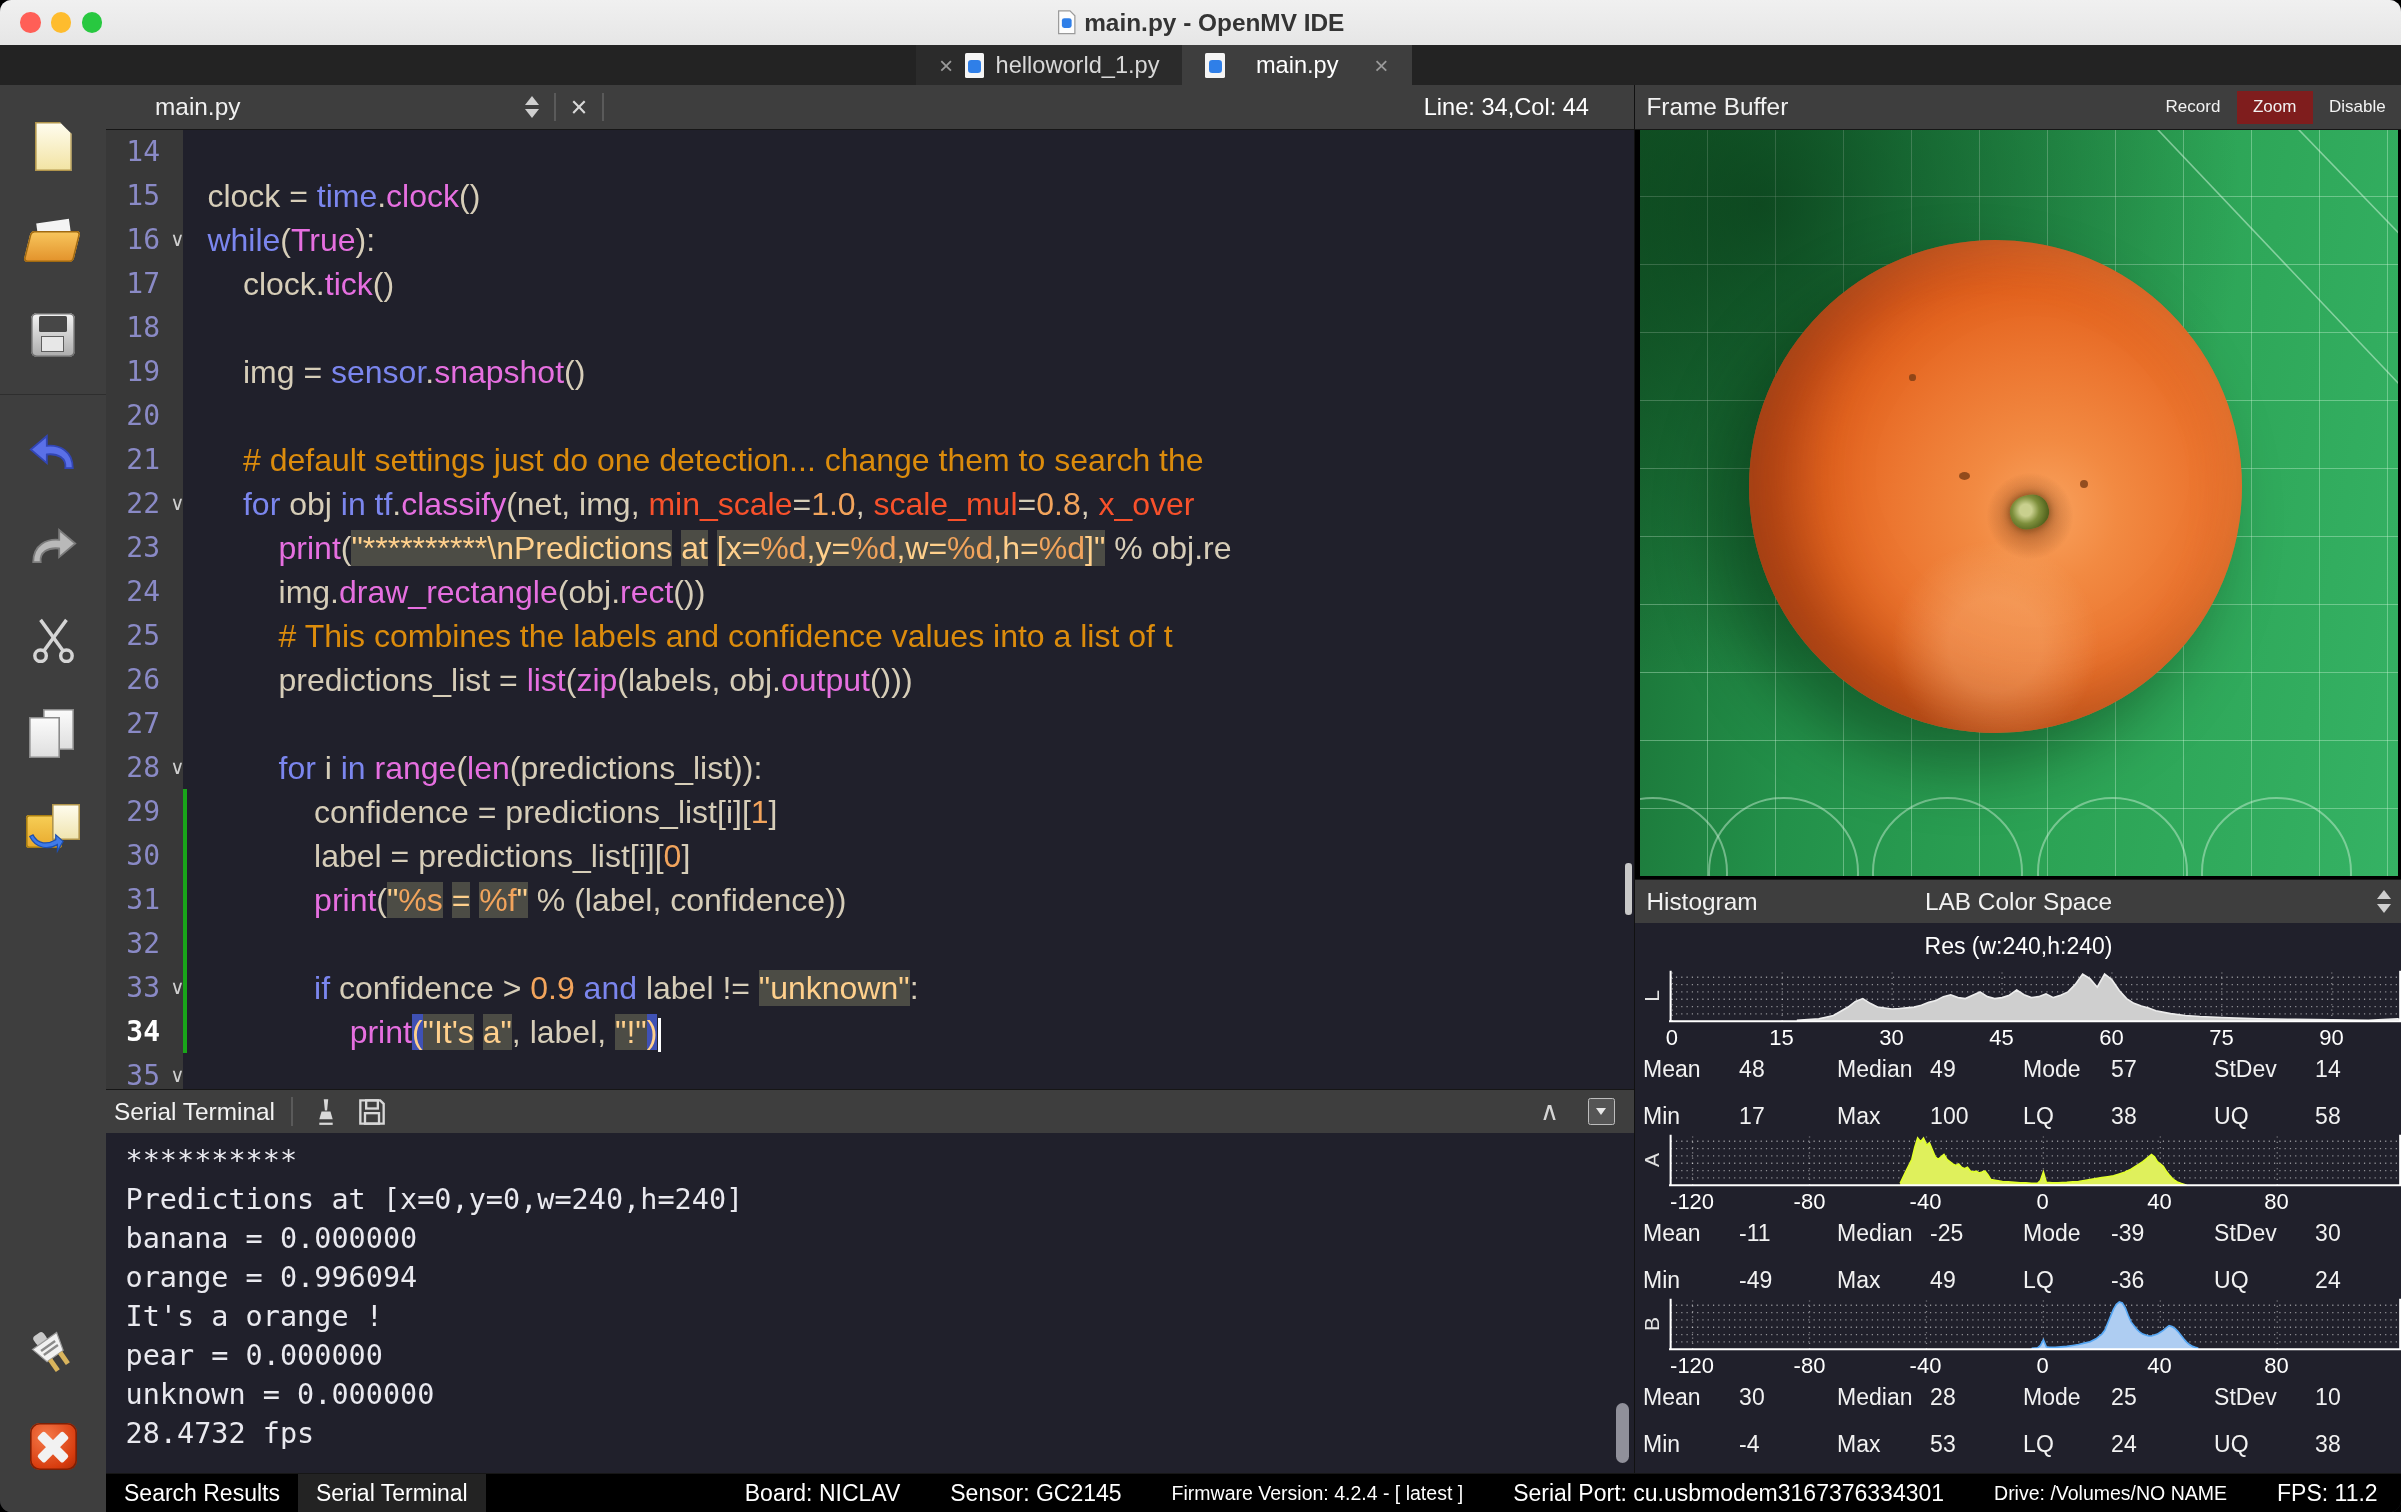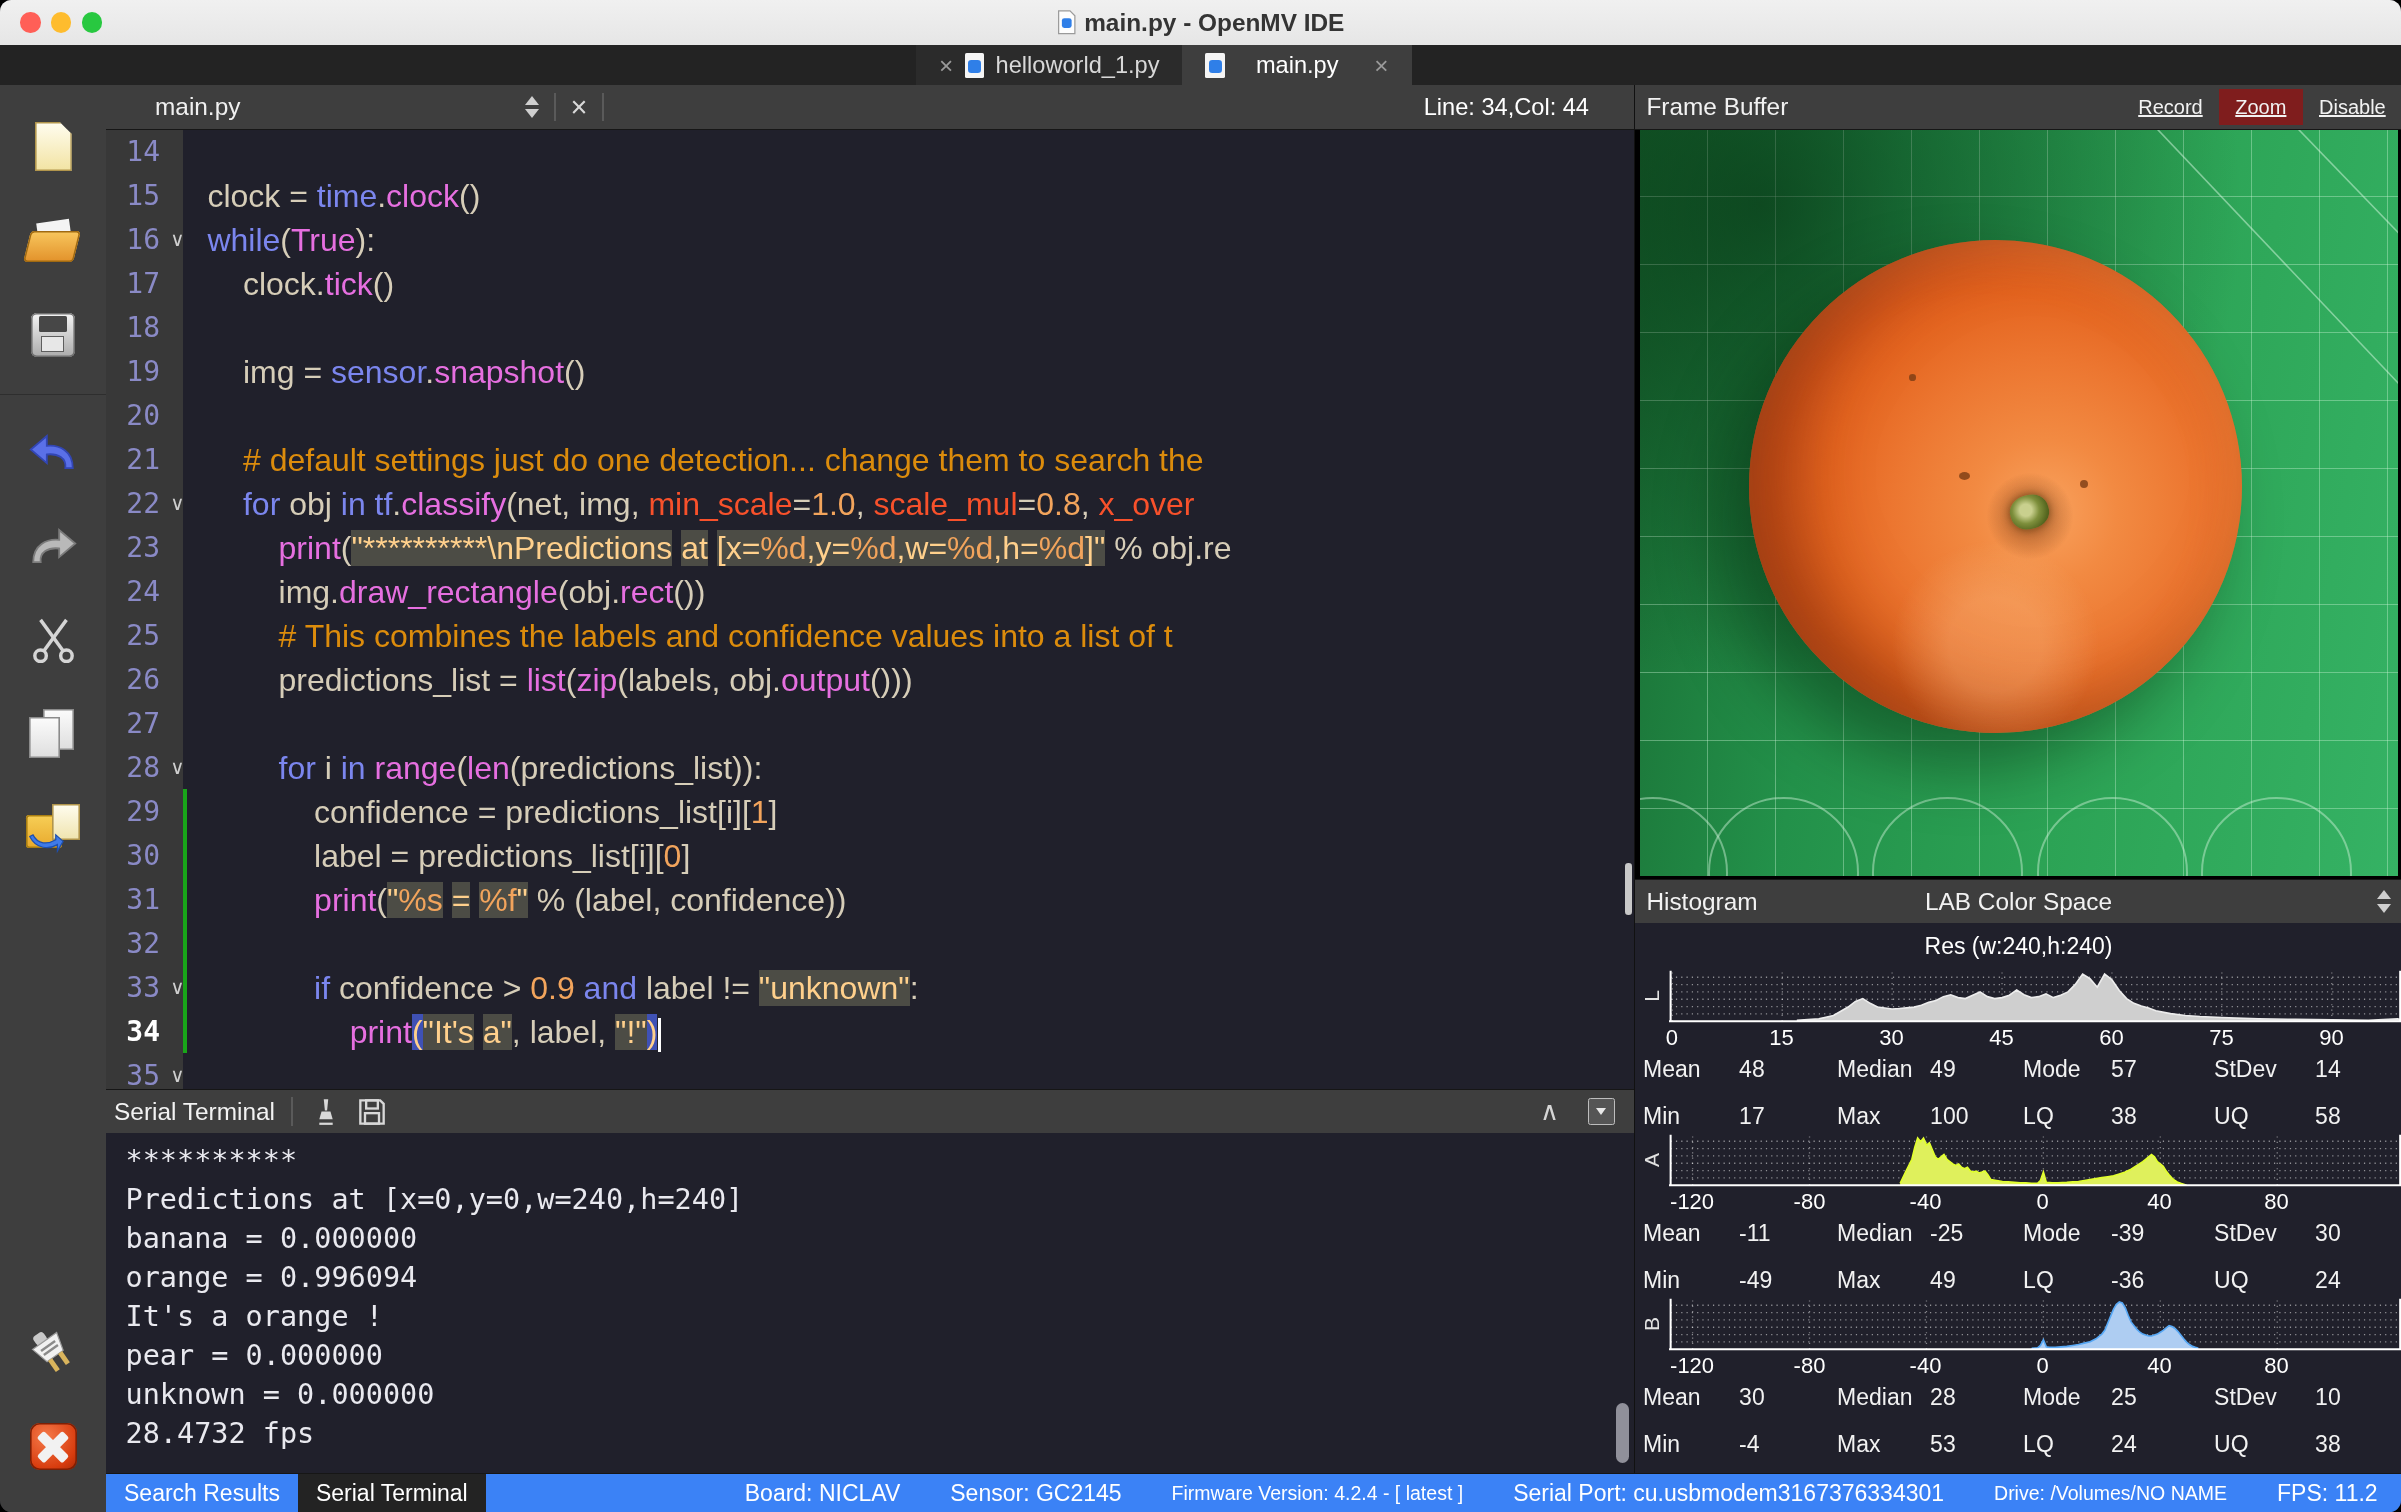--- a/index.html
+++ b/index.html
@@ -86,21 +86,21 @@
   #term-popout .t-dn{width:0;height:0;border-left:5.7px solid transparent;border-right:5.7px solid transparent;border-top:7.3px solid #e8e8e8;}
   #terminal{position:absolute;left:106px;top:1133px;width:1528px;height:340px;background:#20202b;overflow:hidden;}
   #term-lines{padding:8.1px 0 0 19.5px;}
   .term-line{font-family:"DejaVu Sans Mono",monospace;font-size:28.5px;line-height:39px;color:#e9e9ef;white-space:pre;}
   #term-scroll{position:absolute;right:4.9px;bottom:9.8px;width:13px;height:60px;background:#90909a;border-radius:6.5px;}
 
   
   #fb-header{position:absolute;left:1634px;top:85px;width:768px;height:45px;background:#3e3e3e;display:flex;align-items:center;color:#f2f2f2;border-bottom:0.8px solid #161616;border-left:1.6px solid #111;box-sizing:border-box;}
   #fb-title{font-size:24.4px;margin-left:11.4px;}
   #fb-buttons{margin-left:auto;display:flex;align-items:center;}
-  .fb-btn{font-size:20px;color:#f2f2f2;padding:6.5px 16.3px;text-decoration:underline;}
+  .fb-btn{font-size:17px;color:#f2f2f2;padding:6.5px 16.3px;}
   .fb-btn.active{background:#7f1d1d;}
   #fb-area{position:absolute;left:1634px;top:130px;width:768px;height:749px;background:#000;border-left:1.6px solid #111;box-sizing:border-box;}
   #fb-img{position:absolute;left:4.9px;top:0;width:758px;height:746px;overflow:hidden;background:
     radial-gradient(circle at 16% 10%, rgba(0,30,8,0.55), rgba(0,30,8,0) 52%),
     repeating-linear-gradient(90deg, rgba(205,245,215,0) 0 67px, rgba(205,245,215,0.38) 67px 68px),
     repeating-linear-gradient(0deg, rgba(205,245,215,0) 0 67px, rgba(205,245,215,0.38) 67px 68px),
     linear-gradient(100deg,#196c33 0%,#23914a 30%,#2ca355 60%,#35b264 100%);}
   .mat-circle{position:absolute;width:147px;height:147px;border:2.4px solid rgba(210,245,220,0.45);border-radius:50%;}
   #orange{position:absolute;left:109px;top:110px;width:493px;height:493px;border-radius:50%;
     background:radial-gradient(circle at 60% 55%, #f9a25e 0%, #f28a42 18%, #ec7630 38%, #e4641f 55%, #d4541a 70%, #b94413 85%, #9c3a10 100%);
@@ -120,21 +120,21 @@
   #hist-body{position:absolute;left:1634px;top:923px;width:768px;height:550px;background:#20202b;border-left:1.6px solid #111;box-sizing:border-box;overflow:hidden;}
   #res-label{text-align:center;color:#fff;font-size:23px;padding-top:9.8px;height:33px;}
   .ch-block{margin-top:3.3px;}
   .plot-row{display:flex;align-items:stretch;height:54px;}
   .ch-letter{width:34px;display:flex;align-items:center;justify-content:center;color:#e2e2e2;font-size:21px;transform:rotate(-90deg);}
   .ticks{position:relative;height:28px;margin-left:34px;}
   .tickl{position:absolute;top:1.6px;width:65px;margin-left:-33px;text-align:center;color:#fff;font-size:22px;}
   .stats{display:grid;grid-template-columns:96px 98px 93px 93px 88px 103px 101px auto;padding:4.9px 0 0 8.1px;row-gap:20px;color:#f2f2f2;font-size:23px;}
 
   
-  #statusbar{position:absolute;left:106px;top:1473px;width:2296px;height:39px;background:#3b82f6;display:flex;align-items:center;color:#fff;border-top:0.8px solid #161616;box-sizing:border-box;}
+  #statusbar{position:absolute;left:106px;top:1473px;width:2296px;height:39px;background:#000000;display:flex;align-items:center;color:#fff;border-top:0.8px solid #161616;box-sizing:border-box;}
   .sb-tab{font-size:23px;padding:5.7px 18px;}
   .sb-tab.active{background:#232323;}
   #sb-items{margin-left:auto;display:flex;align-items:center;gap:50px;margin-right:24.4px;}
   .sb-item{font-size:23px;white-space:nowrap;}
   .sb-item.small{font-size:19.5px;}
 </style>
 </head>
 <body>
 
 <div id="window">

